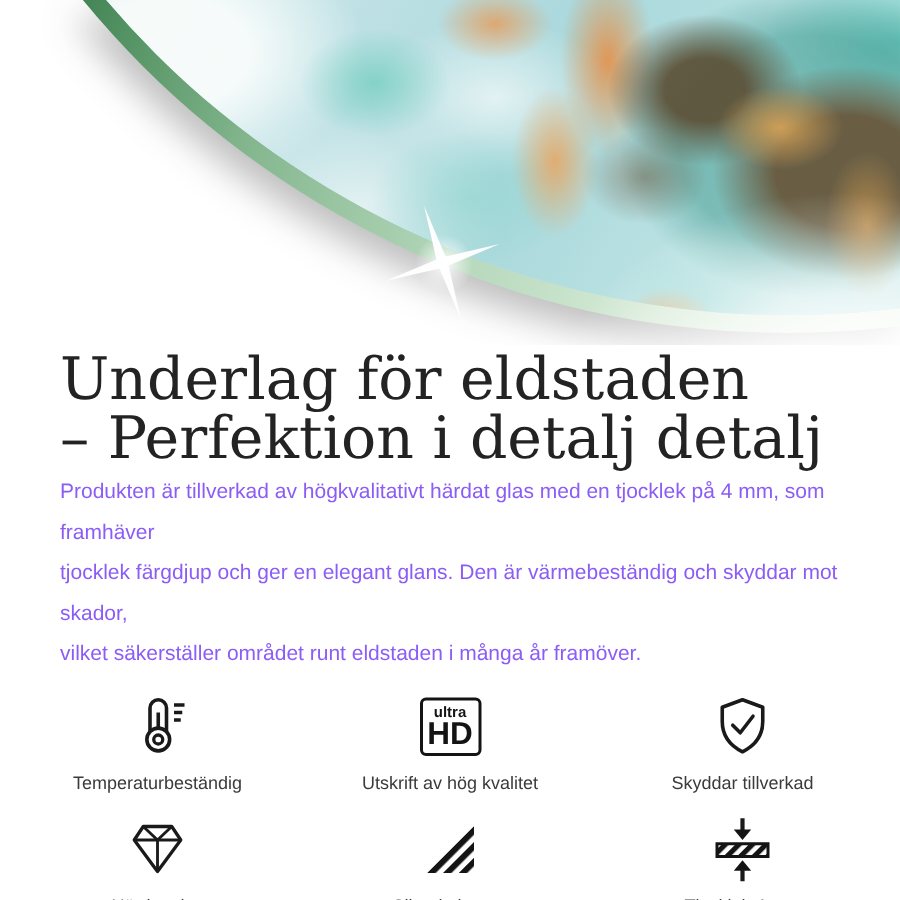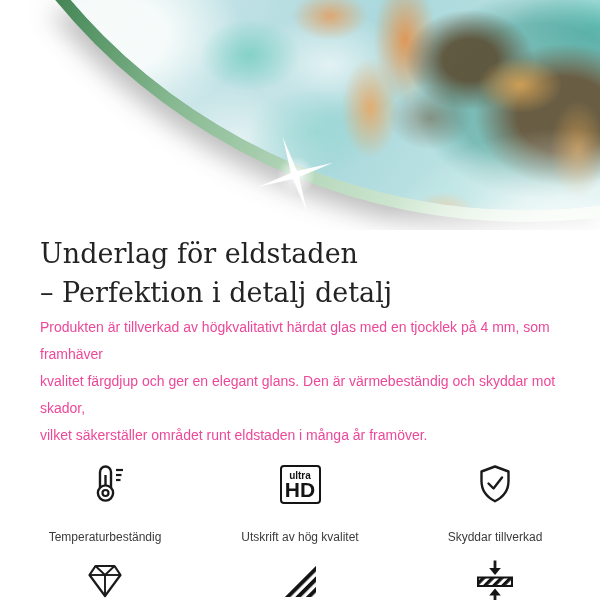--- a/index.html
+++ b/index.html
@@ -40,30 +40,30 @@
         linear-gradient(120deg,#e3f1f1 0%,#c2e2e6 30%,#a9d8dc 55%,#bfe4e4 80%,#cfeaea 100%);}
   .fade-overlay{position:absolute;inset:0;pointer-events:none;
       background:radial-gradient(300px 280px at 560px 330px,#fff 30%,rgba(255,255,255,0) 72%);}
   .sparkle-glow{position:absolute;left:268px;top:148px;width:56px;height:56px;
       background:radial-gradient(closest-side,rgba(255,255,255,.95),rgba(255,255,255,0) 70%);}
   .sparkle{position:absolute;left:253px;top:133px;filter:blur(.4px);}
 
   
   .content{padding:0 40px;}
   .title{margin:4px 0 0;font-family:"DejaVu Serif", serif;font-weight:400;
-      font-size:27px;line-height:39px;color:#232323;letter-spacing:0;}
-  .intro{margin:2px 0 0;font-size:14px;line-height:27px;color:#ec4899;}
+      font-size:39px;line-height:39px;color:#232323;letter-spacing:0;}
+  .intro{margin:2px 0 0;font-size:14px;line-height:27px;color:#8b5cf6;}
   .intro span{display:block;}
 
   
   .features{margin:12px 25px 0;display:flex;flex-wrap:wrap;
       justify-content:space-between;row-gap:14px;}
   .feature{width:160px;display:flex;flex-direction:column;align-items:center;}
   .ficon{height:46px;display:flex;align-items:center;justify-content:center;}
-  .flabel{margin-top:23px;font-size:12px;color:#3b3b3b;text-align:right;}
+  .flabel{margin-top:8px;font-size:12px;color:#3b3b3b;text-align:right;}
   .hd-badge{width:37px;height:35px;border:2.5px solid #141414;border-radius:4px;
       display:flex;flex-direction:column;align-items:center;justify-content:center;
       color:#141414;text-align:right;}
   .hd-badge .t1{font-size:10px;font-weight:700;line-height:10px;}
   .hd-badge .t2{font-size:21px;font-weight:800;line-height:15px;margin-top:1px;}
   svg .ln{stroke:#1a1a1a;fill:none;}
 </style>
 </head>
 <body>
 
@@ -83,21 +83,21 @@
     </svg>
   </div>
 
   <div class="content">
     <h1 class="title">
       <span>Underlag för eldstaden</span><br>
       <span>– Perfektion i detalj detalj</span>
     </h1>
     <p class="intro">
       <span>Produkten är tillverkad av högkvalitativt härdat glas med en tjocklek på 4 mm, som framhäver</span>
-      <span>kvalitet färgdjup och ger en elegant glans. Den är värmebeständig och skyddar mot skador,</span>
+      <span>tjocklek färgdjup och ger en elegant glans. Den är värmebeständig och skyddar mot skador,</span>
       <span>vilket säkerställer området runt eldstaden i många år framöver.</span>
     </p>
   </div>
 
   <div class="features">
 
     <div class="feature">
       <div class="ficon">
         <svg width="44" height="44" viewBox="0 0 44 44">
           <path class="ln" stroke-width="2.4" d="M17,26 V10 a5.5,5.5 0 0 1 11,0 V26"></path>

